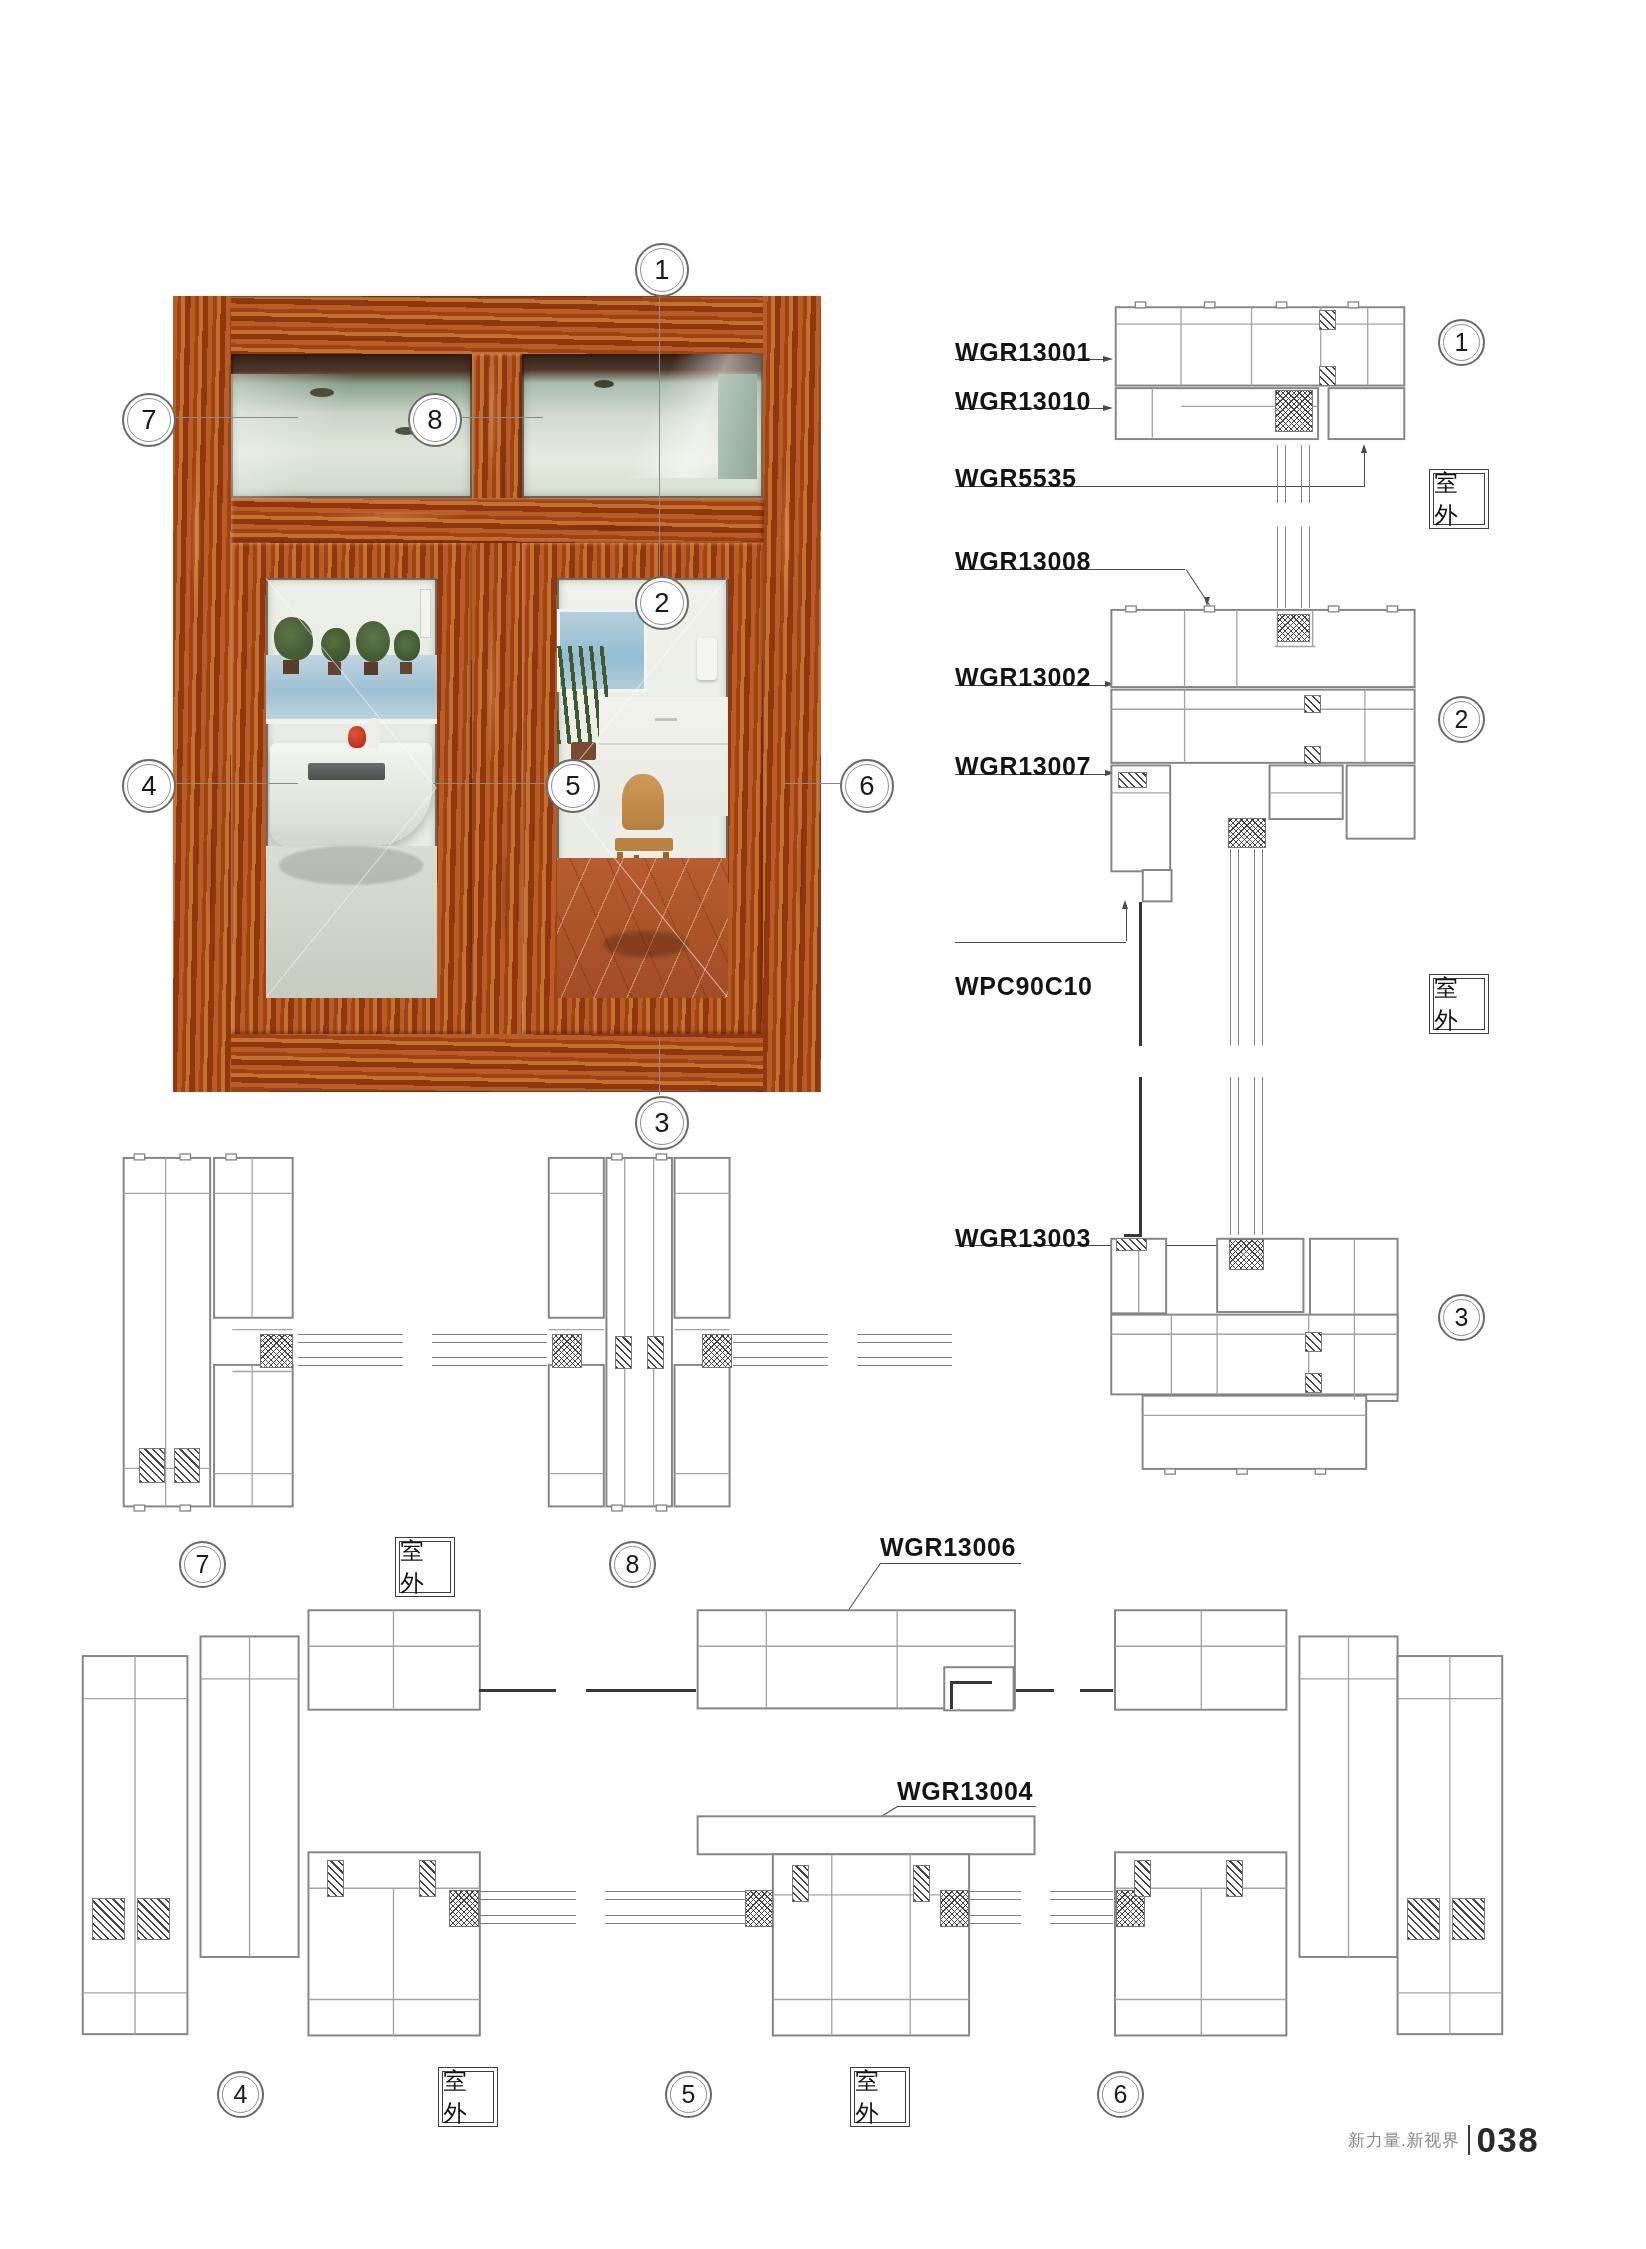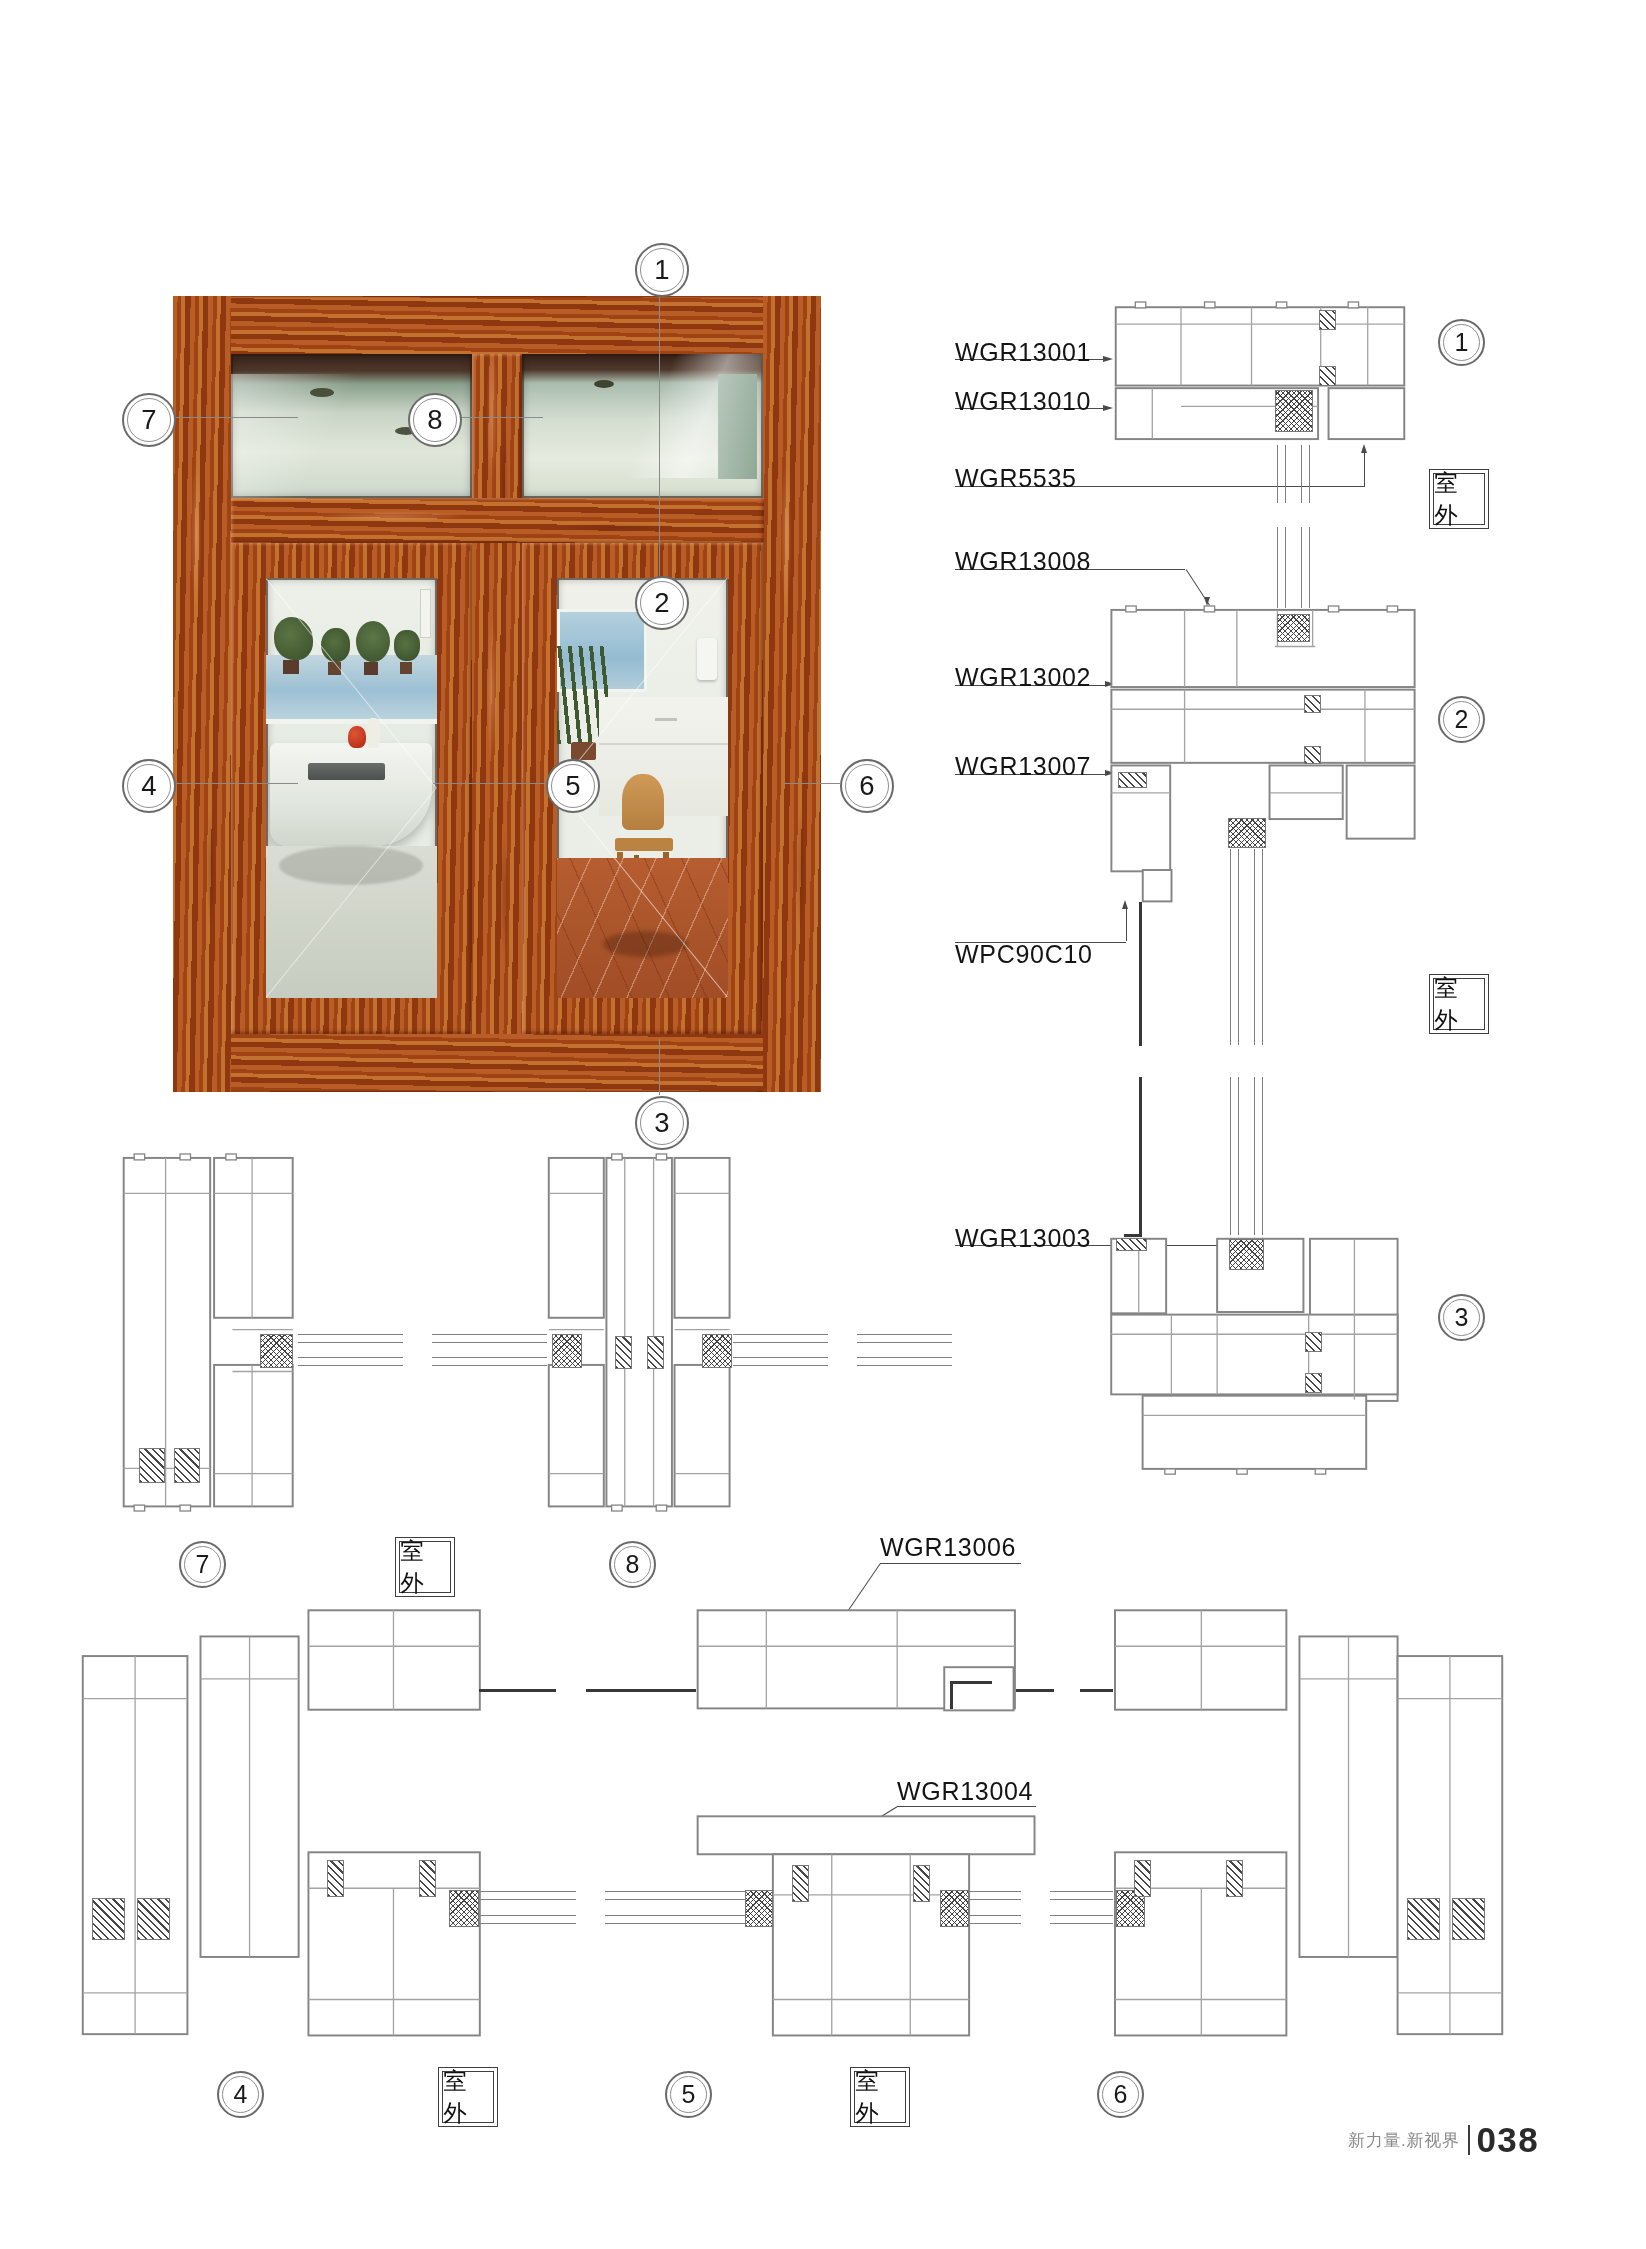--- a/index.html
+++ b/index.html
@@ -18,21 +18,21 @@
   .co{position:absolute;width:50px;height:50px;border:2px solid #6a6a6a;border-radius:50%;background:#fff;
       display:flex;align-items:center;justify-content:center;font-size:27.5px;color:#1a1a1a;z-index:30;}
   .co::before{content:'';position:absolute;inset:2.6px;border:1.3px solid #8f8f8f;border-radius:50%;}
   .co span{position:relative;z-index:1;}
   .co.sm{width:43px;height:43px;font-size:25px;}
   
   .obox{position:absolute;width:60px;height:60px;border:1.3px solid #3f3f3f;padding:3.3px;box-sizing:border-box;background:#fff;z-index:30;}
   .obox-in{width:100%;height:100%;border:1.3px solid #3f3f3f;box-sizing:border-box;display:flex;align-items:center;justify-content:center;
            font-size:23.6px;color:#111;letter-spacing:1.3px;}
   
-  .plbl{position:absolute;font-size:25px;color:#141414;letter-spacing:0.7px;white-space:nowrap;z-index:25;}
+  .plbl{position:absolute;font-size:25px;color:#141414;letter-spacing:0.7px;white-space:nowrap;z-index:25;font-weight:bold;}
   
   .hatch{position:absolute;background-color:#fff;border:1.3px solid #7a7a7a;box-sizing:border-box;
          background-image:repeating-linear-gradient(45deg,#474747 0 1.6px,transparent 1.6px 5.2px);}
   .xhatch{position:absolute;background-color:#fff;border:1.3px solid #777;box-sizing:border-box;
           background-image:repeating-linear-gradient(45deg,rgba(60,60,60,.95) 0 1px,transparent 1px 3.9px),
                            repeating-linear-gradient(-45deg,rgba(60,60,60,.95) 0 1px,transparent 1px 3.9px);}
   
   .gpv{position:absolute;width:6.5px;border-left:1.3px solid #7f7f7f;border-right:1.3px solid #7f7f7f;}
   .gph{position:absolute;height:6.5px;border-top:1.3px solid #7f7f7f;border-bottom:1.3px solid #7f7f7f;}
   .dk{position:absolute;background:#383838;}
@@ -188,21 +188,21 @@
   <div class="ar-dn" style="left:1204px;top:597px;"></div>
 
   <div class="plbl" style="left:955px;top:663px;">WGR13002</div>
   <div class="ln" style="left:955px;top:685px;width:152px;"></div>
   <div class="ar-r" style="left:1105px;top:681px;"></div>
 
   <div class="plbl" style="left:955px;top:752px;">WGR13007</div>
   <div class="ln" style="left:955px;top:774px;width:152px;"></div>
   <div class="ar-r" style="left:1105px;top:770px;"></div>
 
-  <div class="plbl" style="left:955px;top:940px;">WPC90C10</div>
+  <div class="plbl" style="left:955px;top:972px;">WPC90C10</div>
   <div class="ln" style="left:955px;top:942px;width:171px;"></div>
   <div class="lnv" style="left:1126px;top:908px;height:33px;"></div>
   <div class="ar-up" style="left:1122px;top:900px;"></div>
 
   <div class="plbl" style="left:955px;top:1224px;">WGR13003</div>
   <div class="ln" style="left:955px;top:1245px;width:284px;"></div>
   <div class="ar-r" style="left:1237px;top:1242px;"></div>
 
   <svg class="prof" style="left:1113px;top:302px;" width="294" height="141" viewBox="0 0 450 216">
     <g fill="#fff" stroke="#858585" stroke-width="3">

